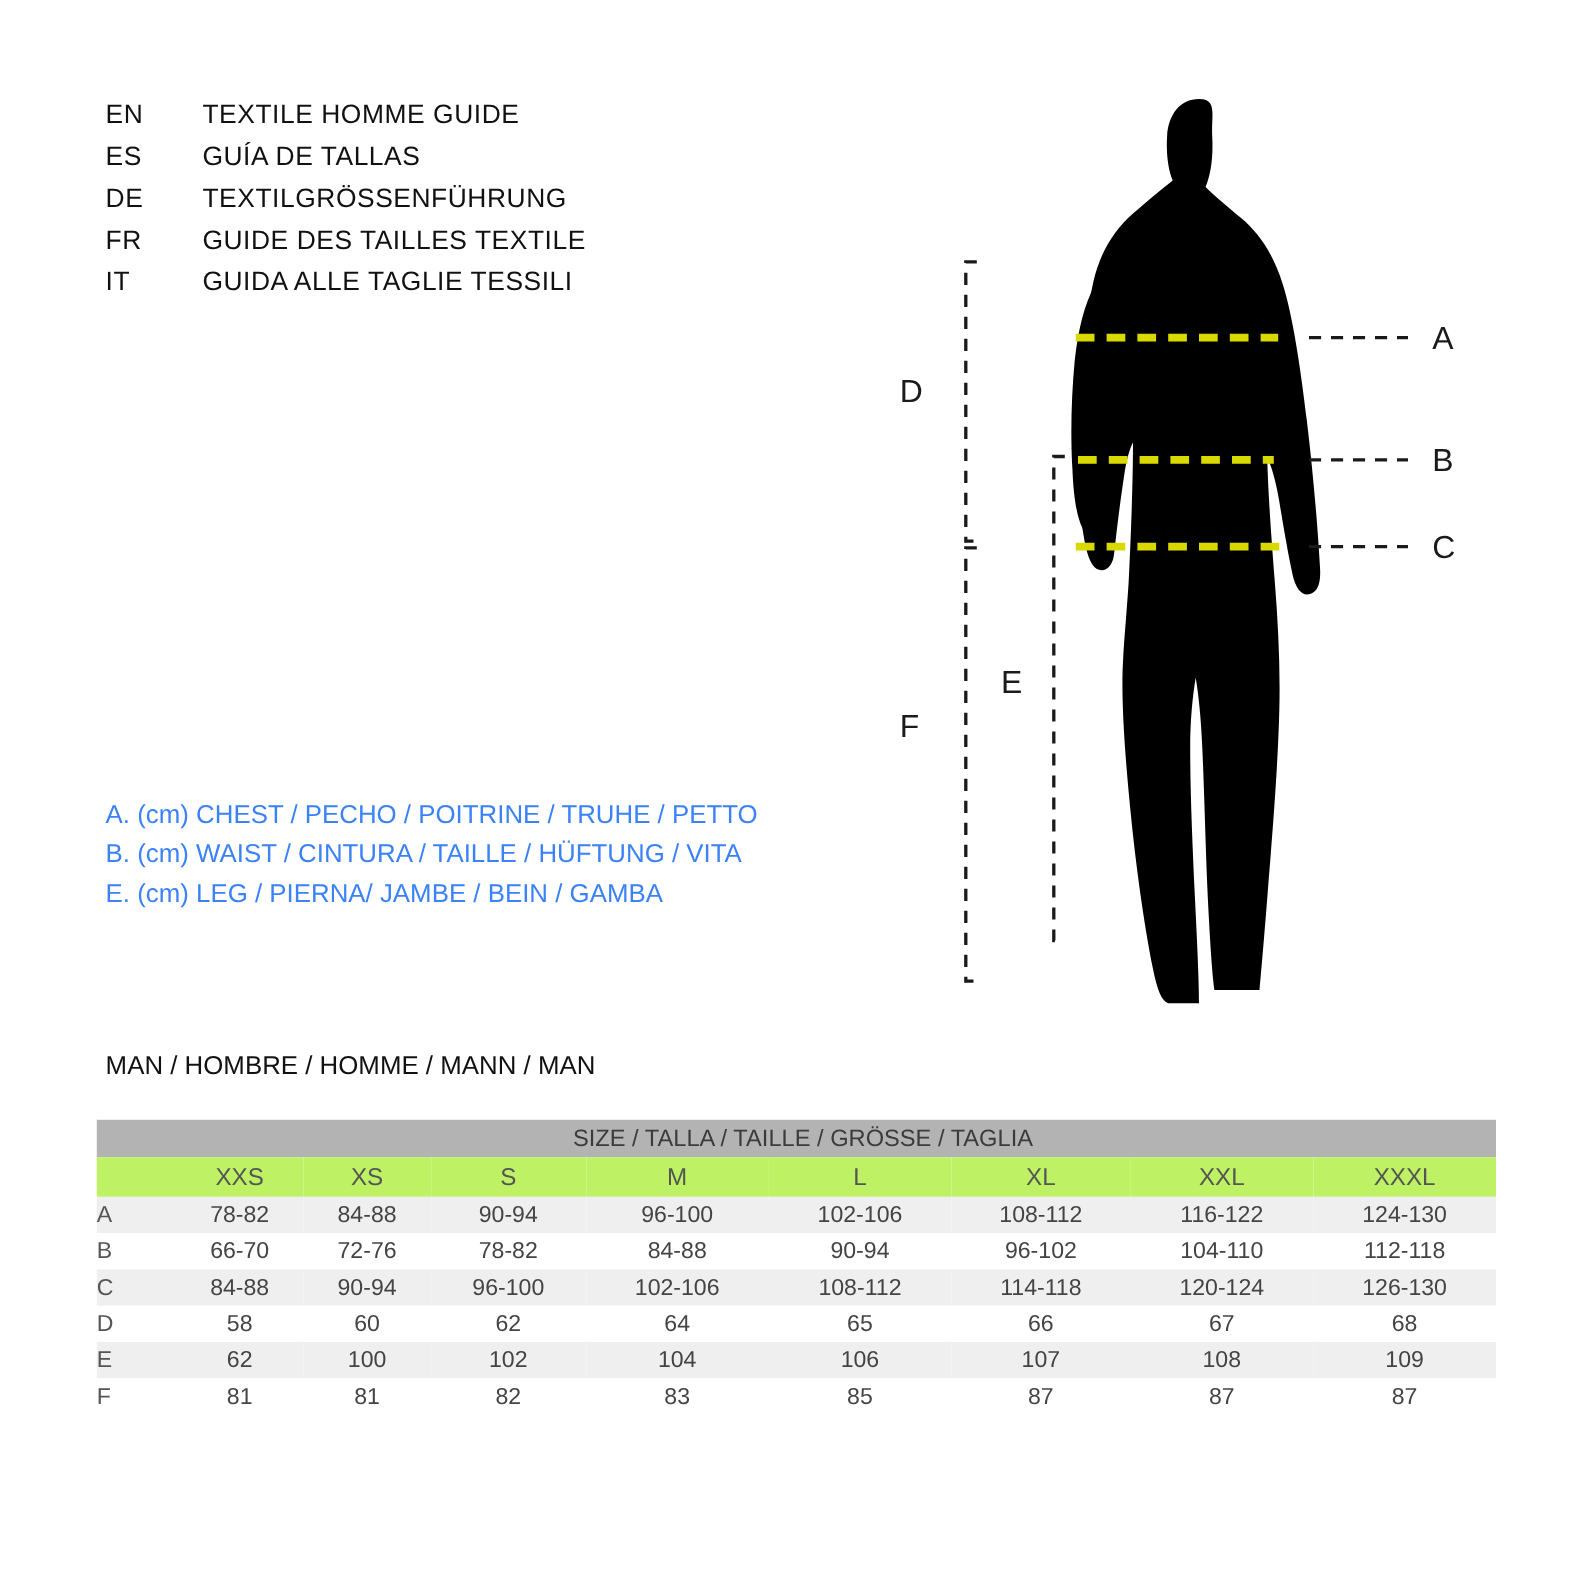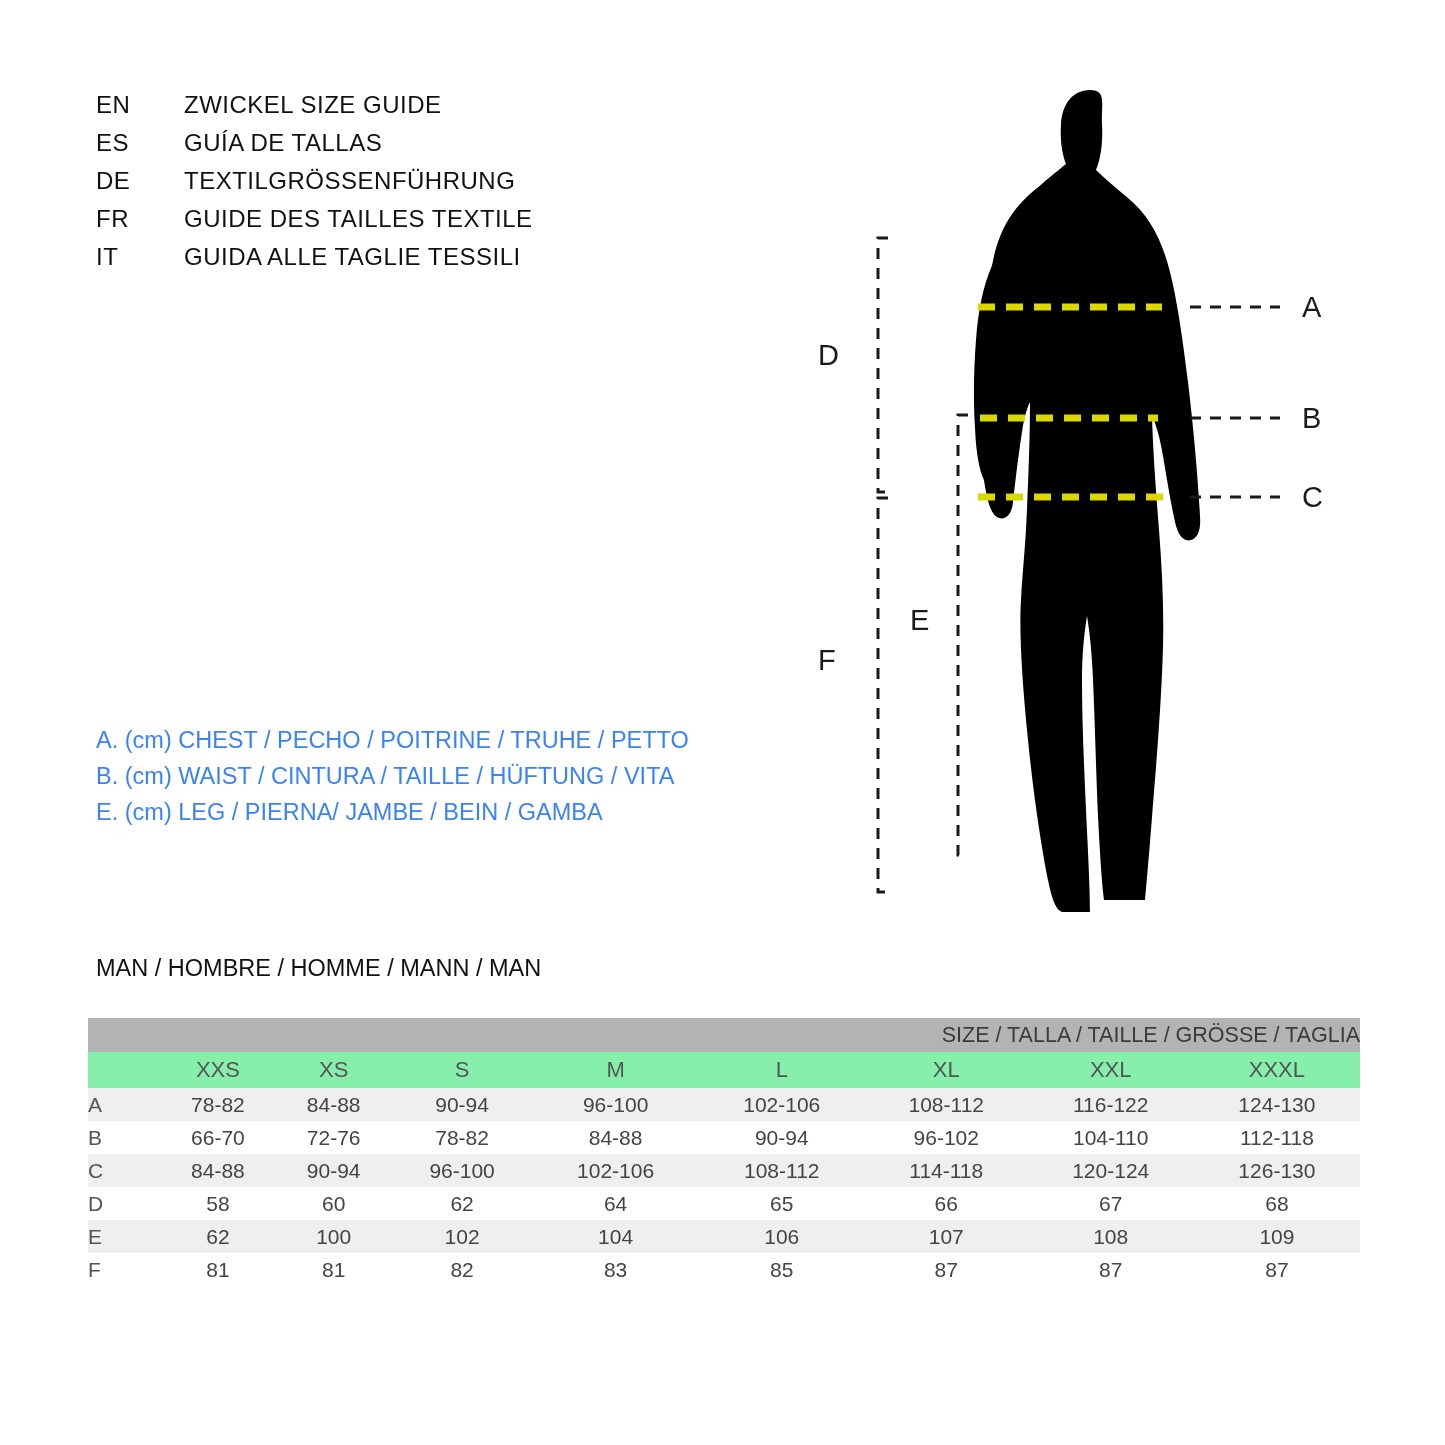--- a/index.html
+++ b/index.html
@@ -86,47 +86,47 @@
   }
   .size-table td, .size-table th {
     padding: 0;
     height: 33px;
     font-weight: normal;
     text-align: center;
   }
   .size-table .hdr-row td {
     background: #b3b3b3;
     color: #3b3b3b;
-    text-align: right;
+    text-align: center;
     padding-left: 12px;
     height: 34px;
     font-size: 21.5px;
   }
   .size-table .sizes-row td {
-    background: #86efac;
+    background: #bef264;
     color: #555555;
     height: 36px;
     font-size: 22px;
   }
   .row-shade td { background: #efefef; }
   .row-plain td { background: #ffffff; }
   .col-label {
     text-align: left !important;
     padding-left: 14px;
     width: 72px;
     color: #555555;
   }
 </style>
 </head>
 <body>
 
 <div class="titles">
   <div class="title-row">
     <span class="title-lang">EN</span>
-    <span class="title-text">ZWICKEL SIZE GUIDE</span>
+    <span class="title-text">TEXTILE HOMME GUIDE</span>
   </div>
   <div class="title-row">
     <span class="title-lang">ES</span>
     <span class="title-text">GUÍA DE TALLAS</span>
   </div>
   <div class="title-row">
     <span class="title-lang">DE</span>
     <span class="title-text">TEXTILGRÖSSENFÜHRUNG</span>
   </div>
   <div class="title-row">

